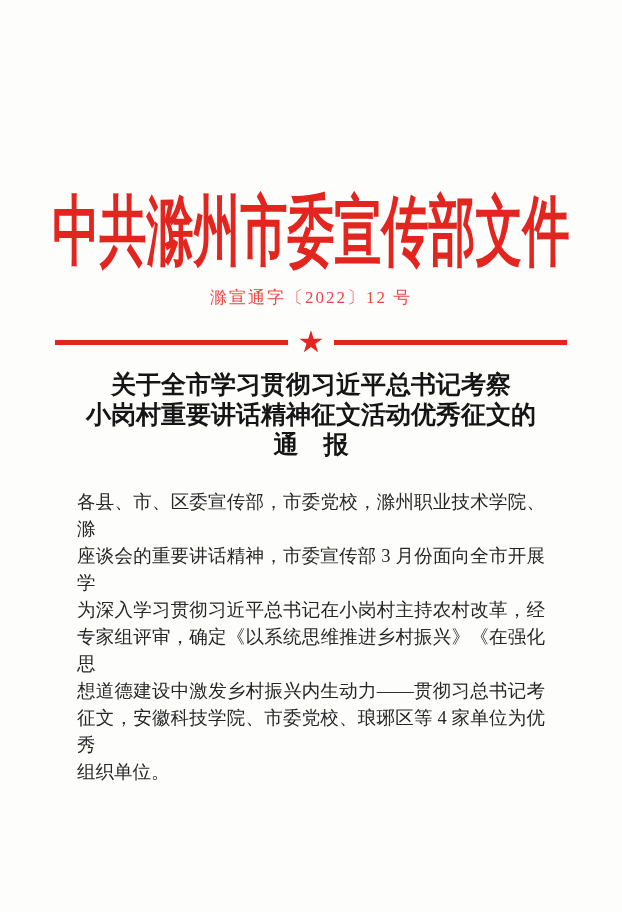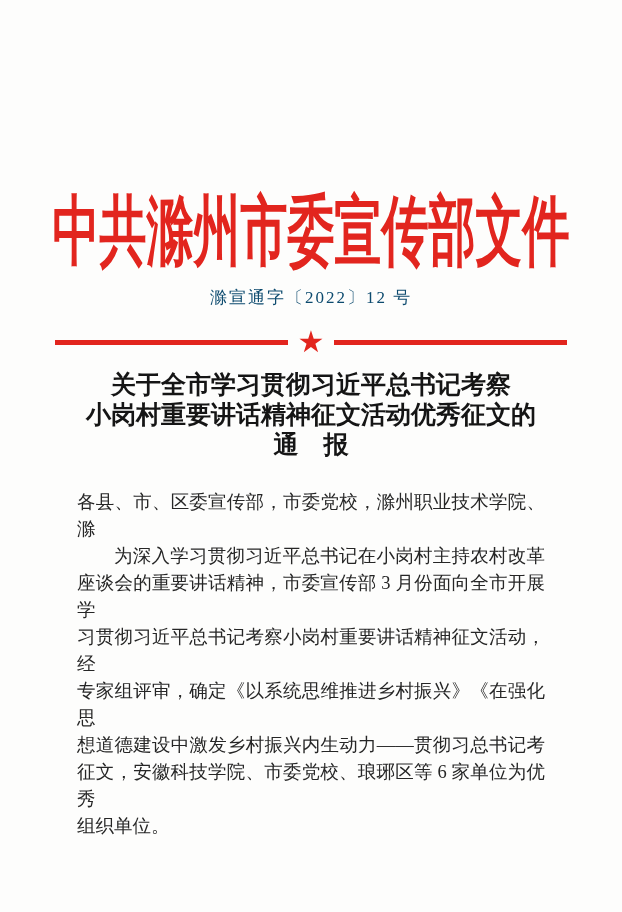--- a/index.html
+++ b/index.html
@@ -25,21 +25,21 @@
     transform: scaleY(1.62);
     transform-origin: top center;
     white-space: nowrap;
   }
   .doc-number {
     position: absolute;
     top: 286px; left: 0; right: 0;
     text-align: center;
     font-size: 17px;
     letter-spacing: 2px;
-    color: #0c4a6e;
+    color: #ef4444;
   }
   .red-divider {
     position: absolute;
     top: 329px; left: 55px; right: 55px;
     height: 26px;
     display: flex;
     align-items: center;
   }
   .red-divider .seg {
     flex: 1;
@@ -97,23 +97,22 @@
 
   <div class="doc-title">
     <div>关于全市学习贯彻习近平总书记考察</div>
     <div>小岗村重要讲话精神征文活动优秀征文的</div>
     <div>通　报</div>
   </div>
 
   <div class="body-text">
     <div class="jline">各县、市、区委宣传部，市委党校，滁州职业技术学院、滁</div>
 
-    <div class="jline indent">为深入学习贯彻习近平总书记在小岗村主持农村改革</div>
     <div class="jline">座谈会的重要讲话精神，市委宣传部 3 月份面向全市开展学</div>
-    <div class="jline">习贯彻习近平总书记考察小岗村重要讲话精神征文活动，经</div>
+    <div class="jline">为深入学习贯彻习近平总书记在小岗村主持农村改革，经</div>
     <div class="jline">专家组评审，确定《以系统思维推进乡村振兴》《在强化思</div>
     <div class="jline">想道德建设中激发乡村振兴内生动力——贯彻习总书记考</div>
-    <div class="jline">征文，安徽科技学院、市委党校、琅琊区等 6 家单位为优秀</div>
+    <div class="jline">征文，安徽科技学院、市委党校、琅琊区等 4 家单位为优秀</div>
     <div class="lline">组织单位。</div>
 
   </div>
 
 </div>
 
 </body></html>

